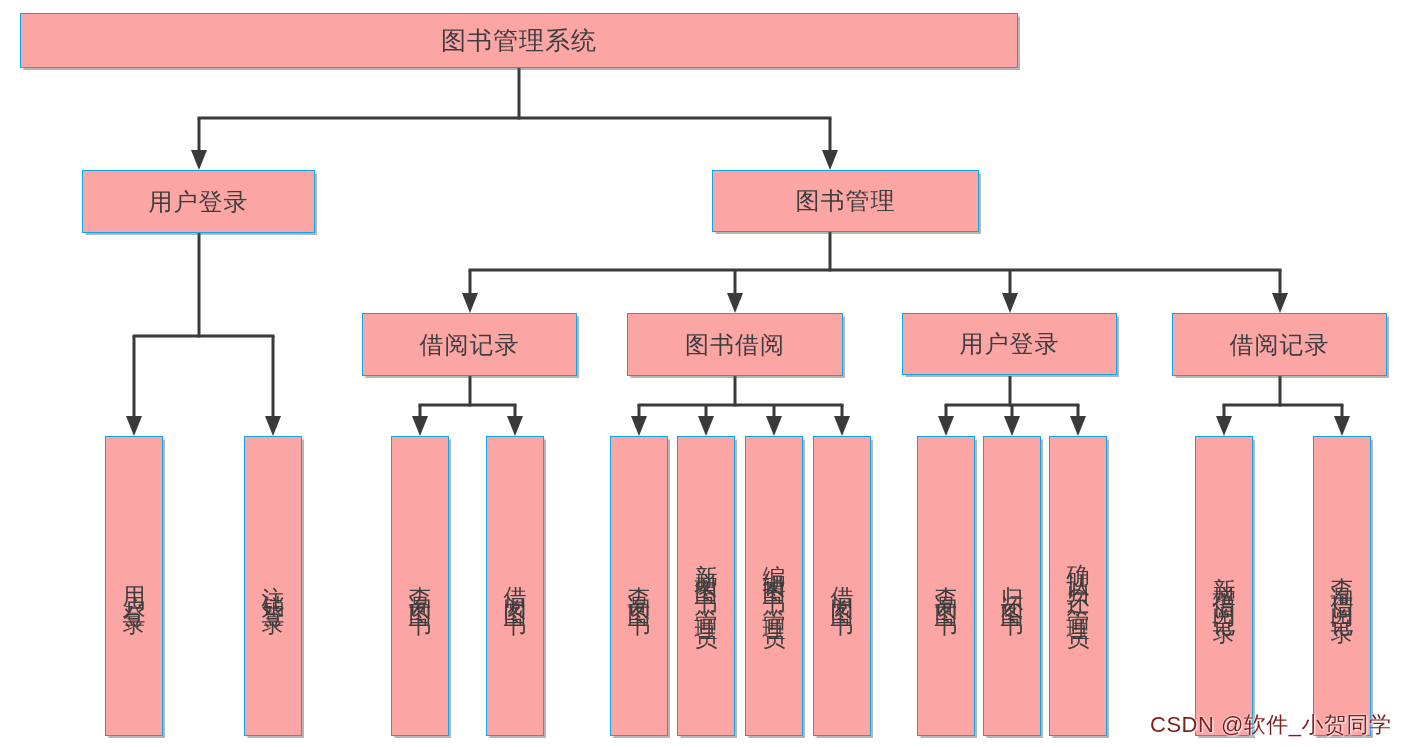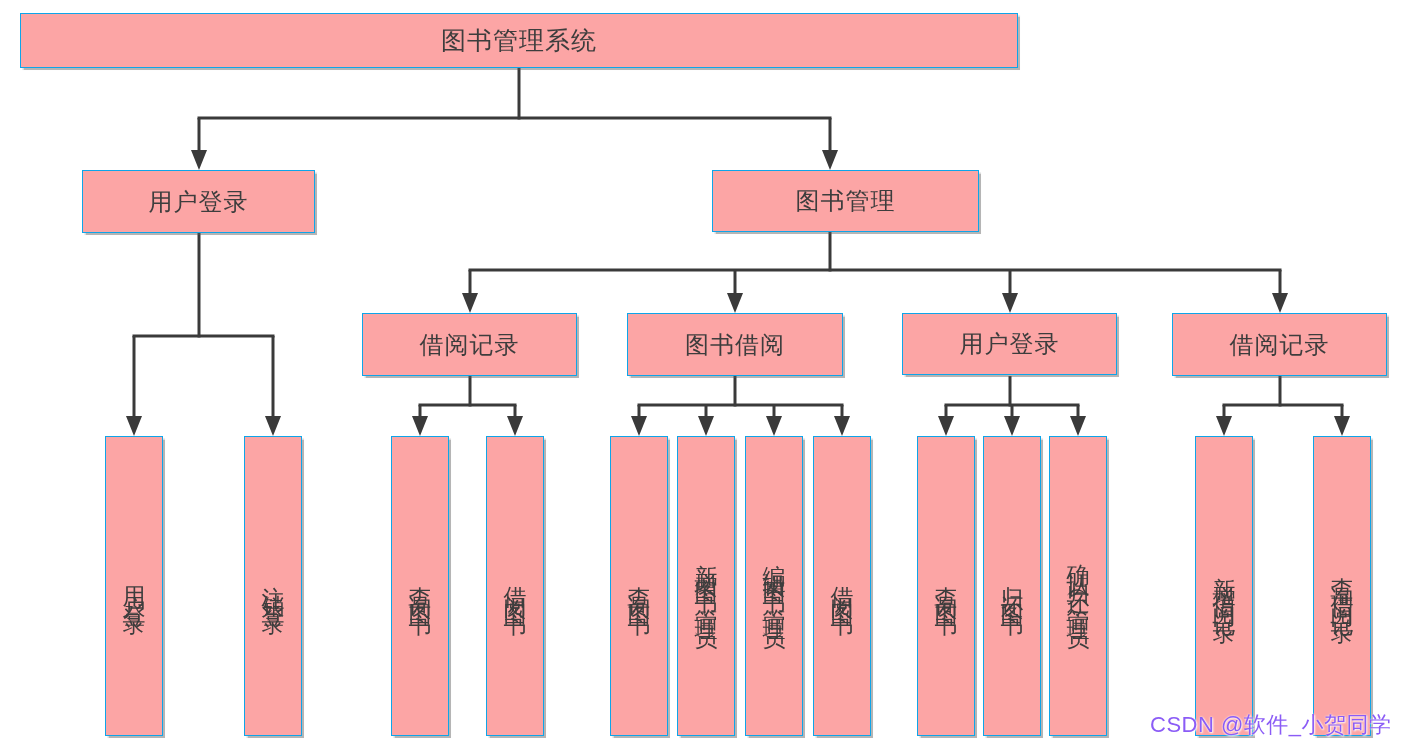--- a/index.html
+++ b/index.html
@@ -14,21 +14,21 @@
     box-shadow:1.5px 1.5px 1px rgba(90,90,90,0.45);
   }
   .node.root span{font-size:25px;letter-spacing:1px;}
   .node.h span{font-size:24px;letter-spacing:1px;}
   .node.v span{
     writing-mode:vertical-lr;font-size:23px;letter-spacing:9px;line-height:1;
     display:block;
   }
   .watermark{
     position:absolute;left:1150px;top:710px;z-index:5;
-    font-size:22px;color:#8b5cf6;letter-spacing:0.5px;white-space:nowrap;
+    font-size:22px;color:#7f1d1d;letter-spacing:0.5px;white-space:nowrap;
     text-shadow:0 0 2px #fff,1px 1px 2px #ffffff;
   }
 </style>
 </head>
 <body>
 
 <div class="canvas">
 
   <svg class="connectors" viewBox="0 0 1405 747" xmlns="http://www.w3.org/2000/svg">
       <line x1="519" y1="68" x2="519" y2="119.5" stroke="#3a3a3a" stroke-width="3"></line>

